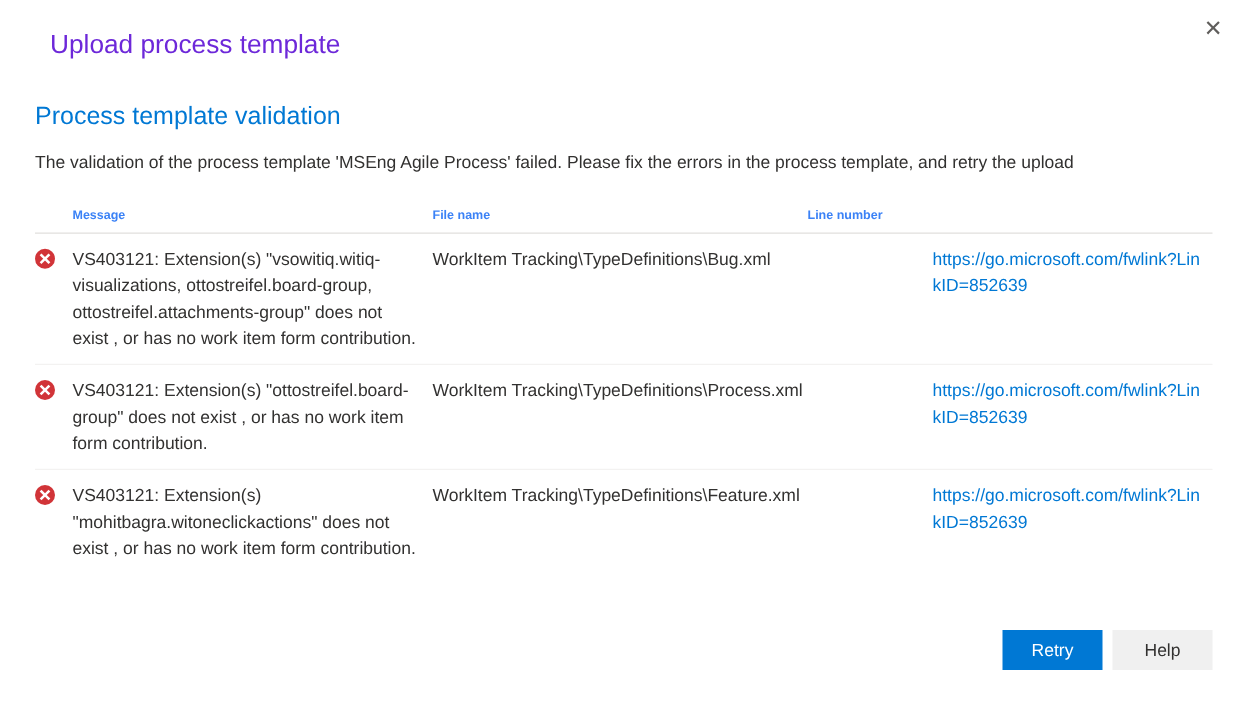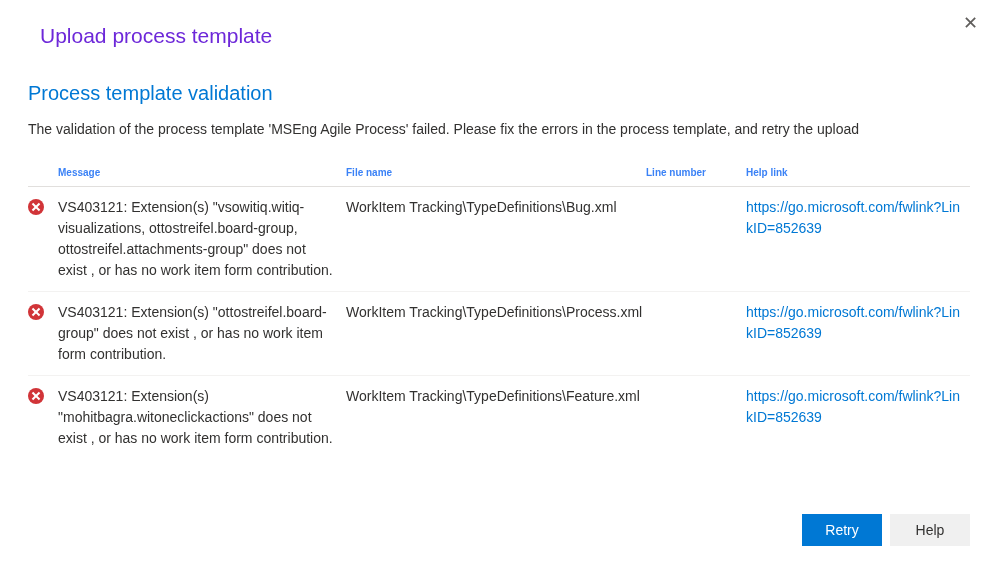--- a/index.html
+++ b/index.html
@@ -141,21 +141,21 @@
     .error-icon::after {
       transform: rotate(-45deg);
     }
     .help-link {
       color: #0078d4;
       text-decoration: none;
       word-break: break-all;
     }
     .footer {
       position: absolute;
-      bottom: 0;
+      bottom: 10px;
       left: 0;
       right: 0;
       padding: 18px 28px;
       display: flex;
       justify-content: flex-end;
       gap: 8px;
       background: #fff;
     }
     .btn {
       min-width: 80px;
@@ -190,21 +190,20 @@
 <div class="scroll-area">
   <h2 class="section-title">Process template validation</h2>
   <p class="description">The validation of the process template 'MSEng Agile Process' failed. Please fix the errors in the process template, and retry the upload</p>
 
   <div class="grid">
     <div class="grid-header">
       <div class="col-icon"></div>
       <div class="col-message">Message</div>
       <div class="col-filename">File name</div>
       <div class="col-line">Line number</div>
-      <div class="col-help">Help link</div>
     </div>
 
     <div class="grid-row">
       <div class="col-icon">
           <div class="error-icon"></div>
         </div>
       <div class="col-message word-wrap">VS403121: Extension(s) "vsowitiq.witiq-visualizations, ottostreifel.board-group, ottostreifel.attachments-group" does not exist , or has no work item form contribution.</div>
       <div class="col-filename word-wrap">WorkItem Tracking\TypeDefinitions\Bug.xml</div>
       <div class="col-line"></div>
       <div class="col-help"><a class="help-link">https://go.microsoft.com/fwlink?LinkID=852639</a></div>

